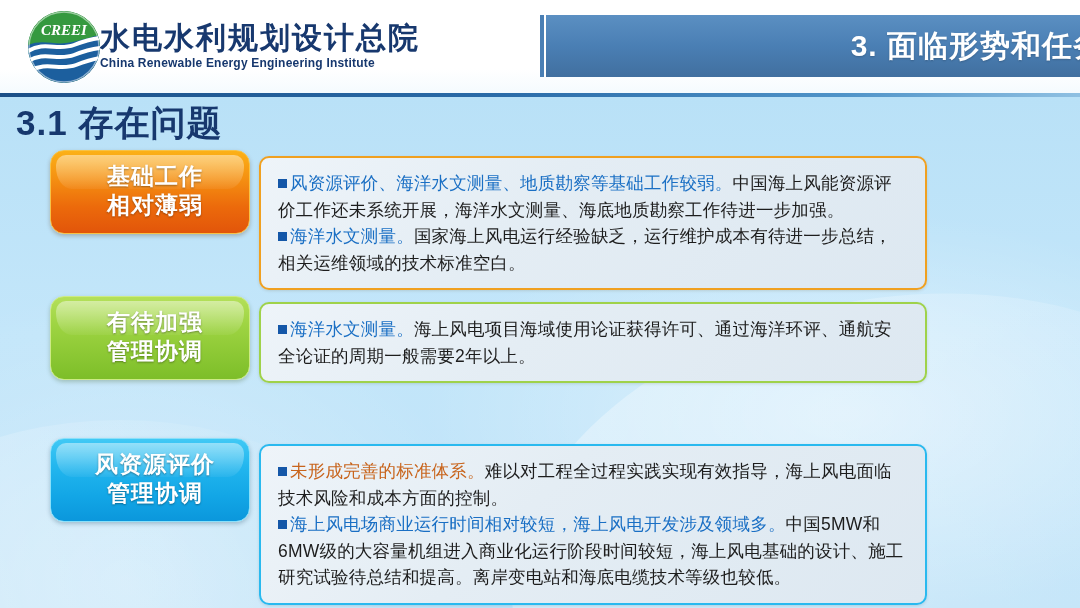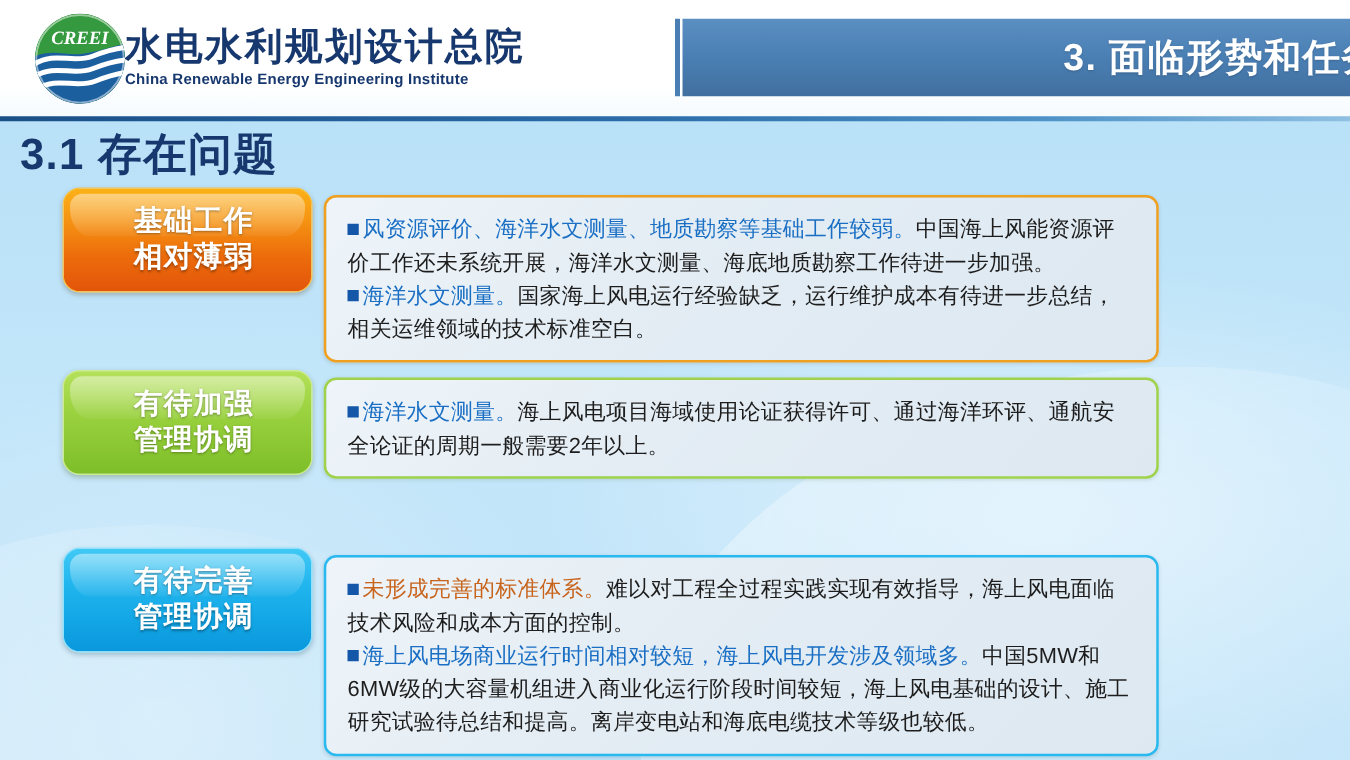--- a/index.html
+++ b/index.html
@@ -292,21 +292,21 @@
     <div class="panel panel-green">
       <div class="bullet-line">
         <span class="bsq"></span><span class="hl-blue">海洋水文测量。</span><span class="hl-dark">海上风电项目海域使用论证获得许可、通过海洋环评、通航安全论证的周期一般需要2年以上。</span>
       </div>
     </div>
   </div>
 
   <div class="row row-3">
     <div class="tag tag-cyan">
       <div class="tag-inner-gloss"></div>
-      <span>有待完善</span>
+      <span>风资源评价</span>
       <span>管理协调</span>
     </div>
     <div class="panel panel-cyan">
       <div class="bullet-line">
         <span class="bsq"></span><span class="hl-orange">未形成完善的标准体系。</span><span class="hl-dark">难以对工程全过程实践实现有效指导，海上风电面临技术风险和成本方面的控制。</span>
       </div>
       <div class="bullet-line">
         <span class="bsq"></span><span class="hl-blue">海上风电场商业运行时间相对较短，海上风电开发涉及领域多。</span><span class="hl-dark">中国5MW和6MW级的大容量机组进入商业化运行阶段时间较短，海上风电基础的设计、施工研究试验待总结和提高。离岸变电站和海底电缆技术等级也较低。</span>
       </div>
     </div>

